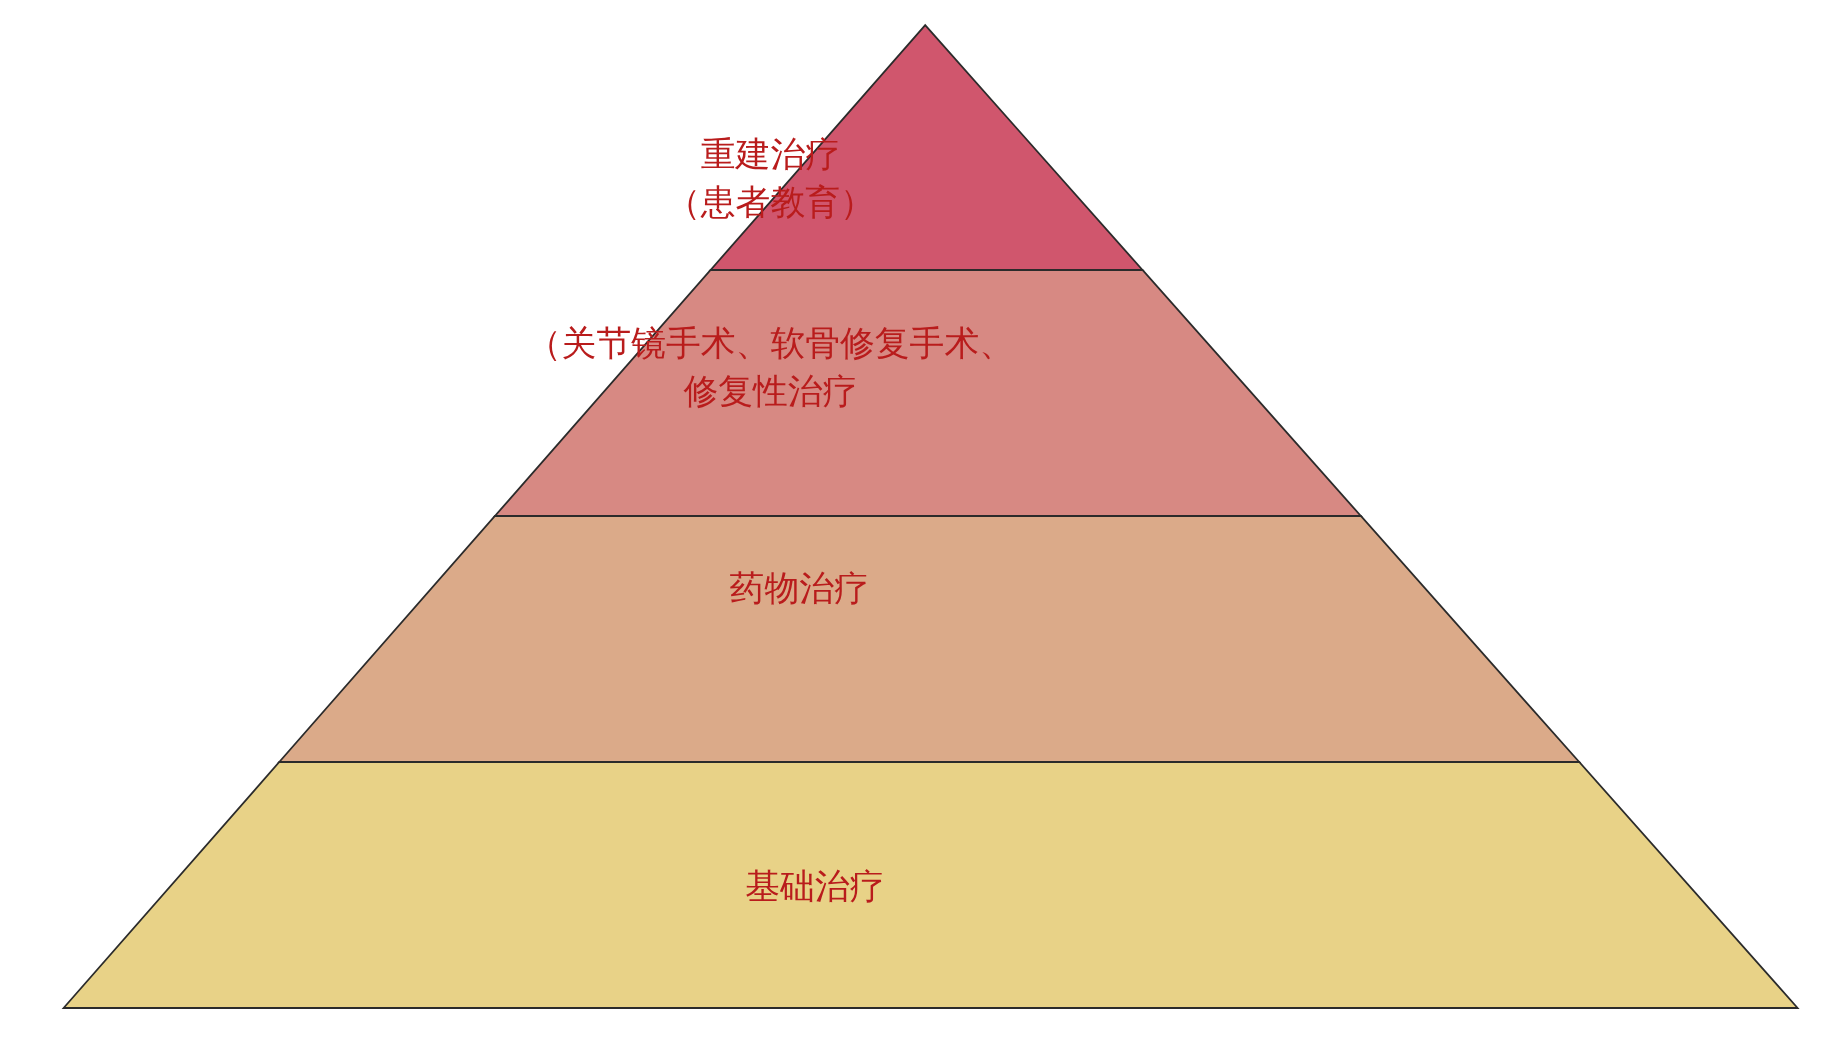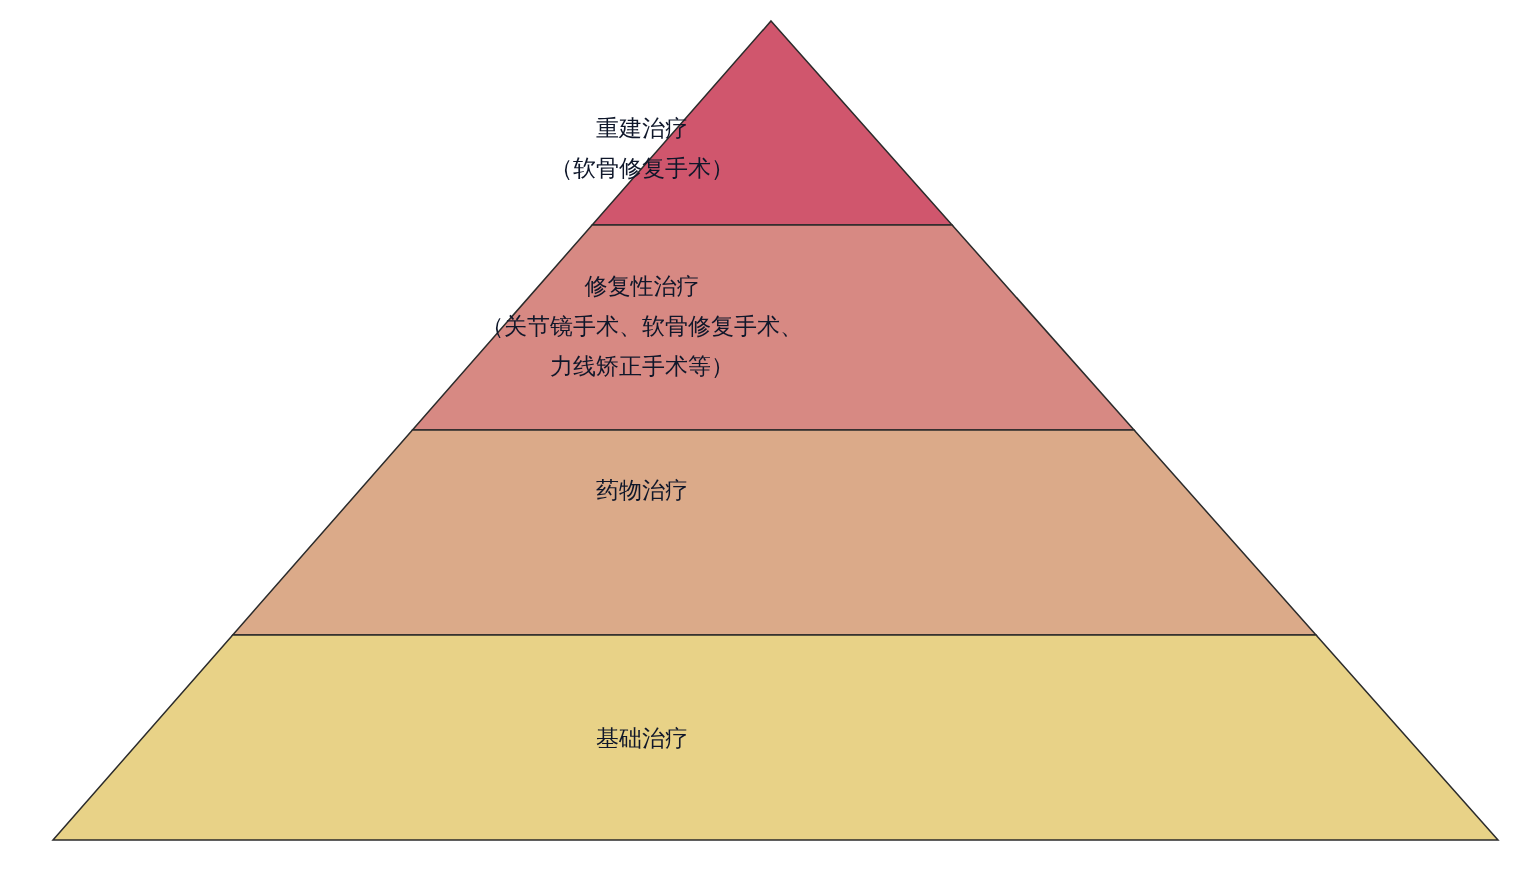--- a/index.html
+++ b/index.html
@@ -1,39 +1,38 @@
 <!DOCTYPE html>
 <html><head>
 <meta charset="utf-8">
 <style>
   html, body { margin: 0; padding: 0; background: #ffffff; }
   body { width: 1534px; height: 872px; position: relative; overflow: hidden;
          font-family: "DejaVu Serif", "Liberation Serif", serif; }
   #pyramid { position: absolute; left: 0; top: 0; }
   .label { position: absolute; left: 0; width: 1284px; text-align: center;
-           color: #0f172a; font-size: 23px; line-height: 40px; }
+           color: #b91c1c; font-size: 29px; line-height: 40px; }
   .label div { white-space: nowrap; }
 </style>
 </head>
 <body>
 
 <svg id="pyramid" width="1534" height="872" viewBox="0 0 1534 872">
     <polygon points="771,21 771,21 952.0842490842491,225 592.1575091575091,225" fill="#d0566d" stroke="#2b2b2b" stroke-width="1.5" stroke-linejoin="miter"></polygon>
     <polygon points="592.1575091575091,225 952.0842490842491,225 1134.0561660561661,430 412.4383394383394,430" fill="#d78983" stroke="#2b2b2b" stroke-width="1.5" stroke-linejoin="miter"></polygon>
     <polygon points="412.4383394383394,430 1134.0561660561661,430 1316.028083028083,635 232.7191697191697,635" fill="#dbaa89" stroke="#2b2b2b" stroke-width="1.5" stroke-linejoin="miter"></polygon>
     <polygon points="232.7191697191697,635 1316.028083028083,635 1498,840 53,840" fill="#e8d287" stroke="#2b2b2b" stroke-width="1.5" stroke-linejoin="miter"></polygon>
   </svg>
 
 <div class="label" style="top: 108px;">
   <div>重建治疗</div>
-  <div>（软骨修复手术）</div>
+  <div>（患者教育）</div>
 </div>
 <div class="label" style="top: 266px;">
+  <div>（关节镜手术、软骨修复手术、</div>
   <div>修复性治疗</div>
-  <div>（关节镜手术、软骨修复手术、</div>
-  <div>力线矫正手术等）</div>
 </div>
-<div class="label" style="top: 470px;">
+<div class="label" style="top: 470px; padding-left: 24px;">
   <div>药物治疗</div>
 </div>
-<div class="label" style="top: 718px;">
+<div class="label" style="top: 718px; padding-left: 37px;">
   <div>基础治疗</div>
 </div>
 
 </body></html>

